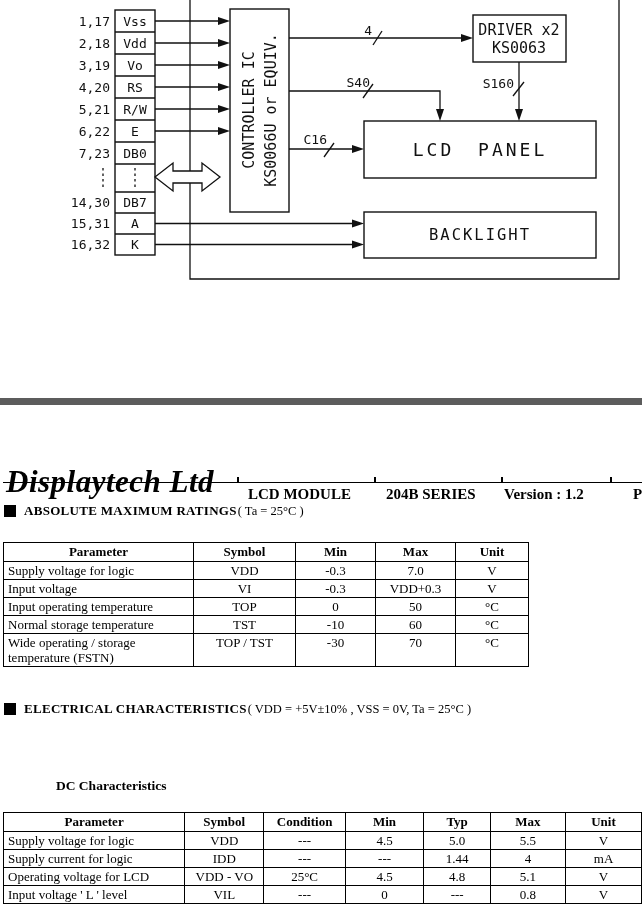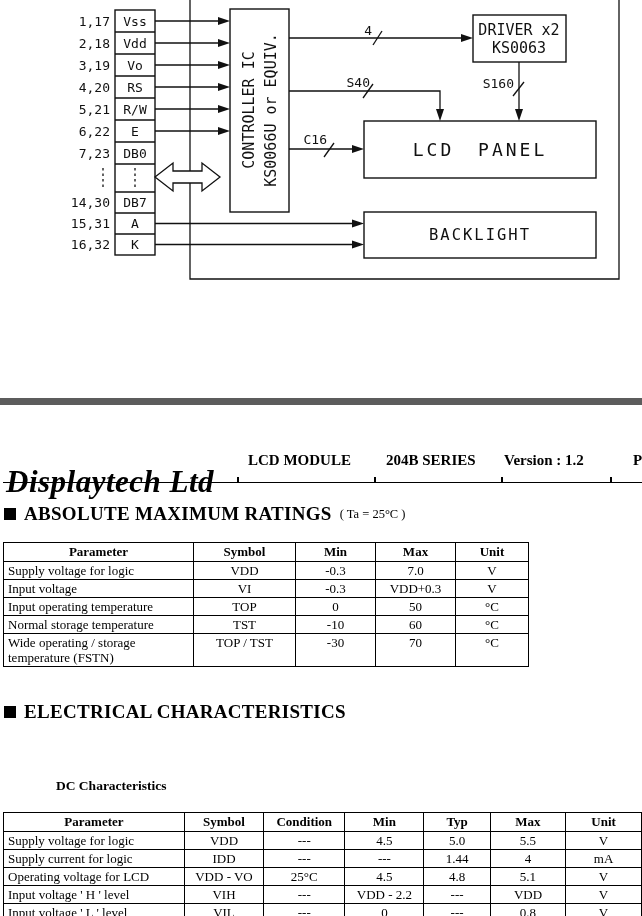--- a/index.html
+++ b/index.html
@@ -19,33 +19,33 @@
   .pin-num  { font-size:13px; }
   .pin-lbl  { font-size:13px; }
   .bus-lbl  { font-size:13px; }
   .blk-lbl  { font-size:15px; }
 
   
   .divider-bar { left:0; top:398px; width:642px; height:7px; background:#5c5c5c; }
 
   
   .company { left:6px; top:449px; font-size:31px; font-weight:bold; font-style:italic; letter-spacing:0.5px;margin-top:15px; }
-  .hdr-item { top:452px; font-size:15px; font-weight:bold; white-space:nowrap;text-align:right; }
+  .hdr-item { top:486px; font-size:15px; font-weight:bold; white-space:nowrap;text-align:right; }
   .hdr-module  { left:248px; }
   .hdr-series  { left:386px; }
   .hdr-version { left:504px; }
   .hdr-page    { left:633px; }
   .hdr-rule { left:3px; top:482px; width:639px; border-top:1.5px solid #000; }
   .hdr-tick { top:477px; width:1.5px; height:6px; background:#000; }
 
   
   .sec-h { display:flex; align-items:center; white-space:nowrap; }
   .sq { width:12px; height:12px; background:#000; margin-right:8px; flex:0 0 auto; }
-  .sec-title { font-size:19px; font-weight:bold; letter-spacing:0.3px; }
-  .sec-cond  { font-size:12.5px; margin-left:8px; }
+  .sec-title { font-size:13px; font-weight:bold; letter-spacing:0.3px; }
+  .sec-cond  { font-size:12.5px; margin-left:1px; }
   .h-absmax { left:4px; top:503px; }
   .h-elec   { left:4px; top:701px; }
   .dc-sub   { left:56px; top:778px; font-size:13.5px; font-weight:bold; }
 
   
   table { border-collapse:collapse; table-layout:fixed; }
   th, td { border:1.5px solid #000; font-size:13px; line-height:15px;
            padding:1px 4px; text-align:center; vertical-align:top; overflow:hidden; }
   th { font-weight:bold;text-align:center; }
   td.param { text-align:left; }
@@ -254,20 +254,21 @@
         <td>-30</td>
         <td>70</td>
         <td>°C</td>
       </tr>
     </tbody>
 </table>
 
 <div class="abs sec-h h-elec">
   <span class="sq"></span>
   <span class="sec-title">ELECTRICAL CHARACTERISTICS</span>
+  <span class="sec-cond">( VDD = +5V±10% , VSS = 0V, Ta = 25°C )</span>
 </div>
 
 <div class="abs dc-sub">DC Characteristics</div>
 
 <table class="abs t-dc">
   <colgroup>
     <col style="width:192px">
       <col style="width:82px">
       <col style="width:83px">
       <col style="width:83px">
@@ -308,29 +309,20 @@
       <tr>
         <td class="param">Operating voltage for LCD</td>
         <td>VDD - VO</td>
         <td>25°C</td>
         <td>4.5</td>
         <td>4.8</td>
         <td>5.1</td>
         <td>V</td>
       </tr>
       <tr>
-        <td class="param">Input voltage ' H ' level</td>
-        <td>VIH</td>
-        <td>---</td>
-        <td>VDD - 2.2</td>
-        <td>---</td>
-        <td>VDD</td>
-        <td>V</td>
-      </tr>
-      <tr>
         <td class="param">Input voltage ' L ' level</td>
         <td>VIL</td>
         <td>---</td>
         <td>0</td>
         <td>---</td>
         <td>0.8</td>
         <td>V</td>
       </tr>
     </tbody>
 </table>

